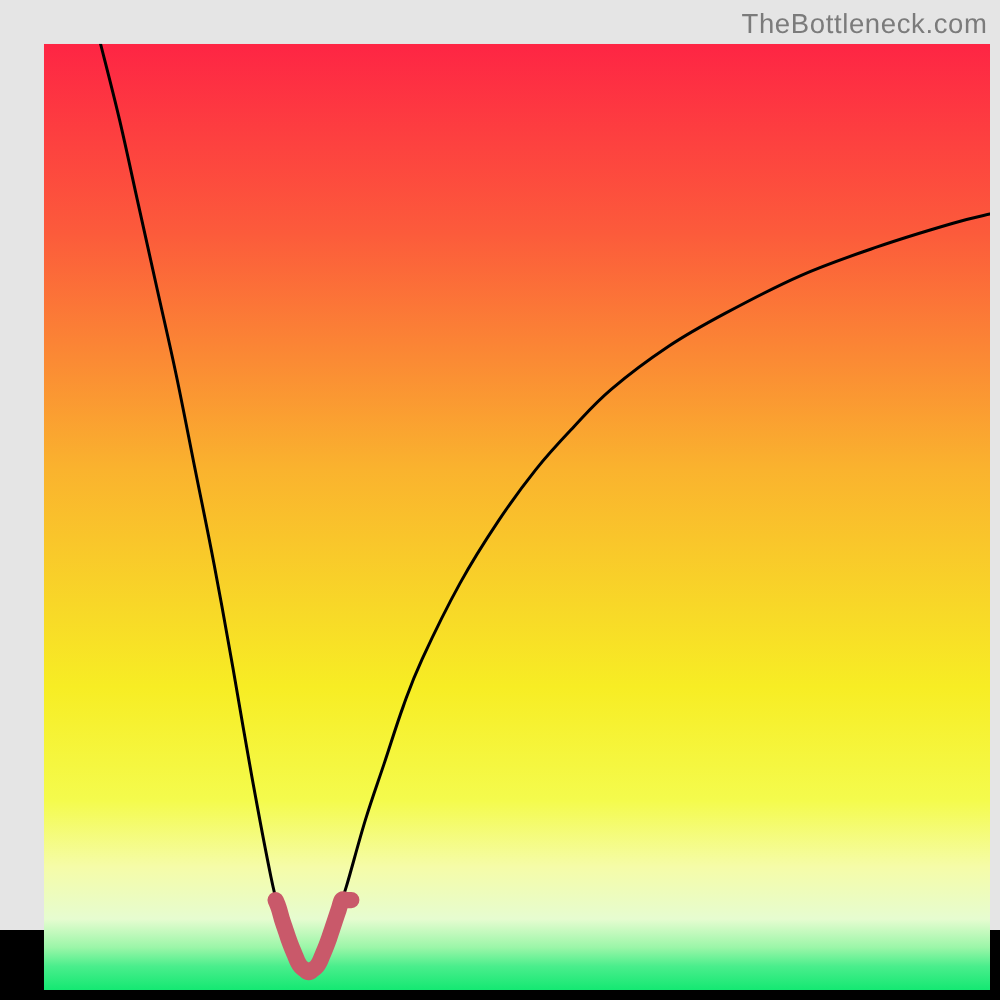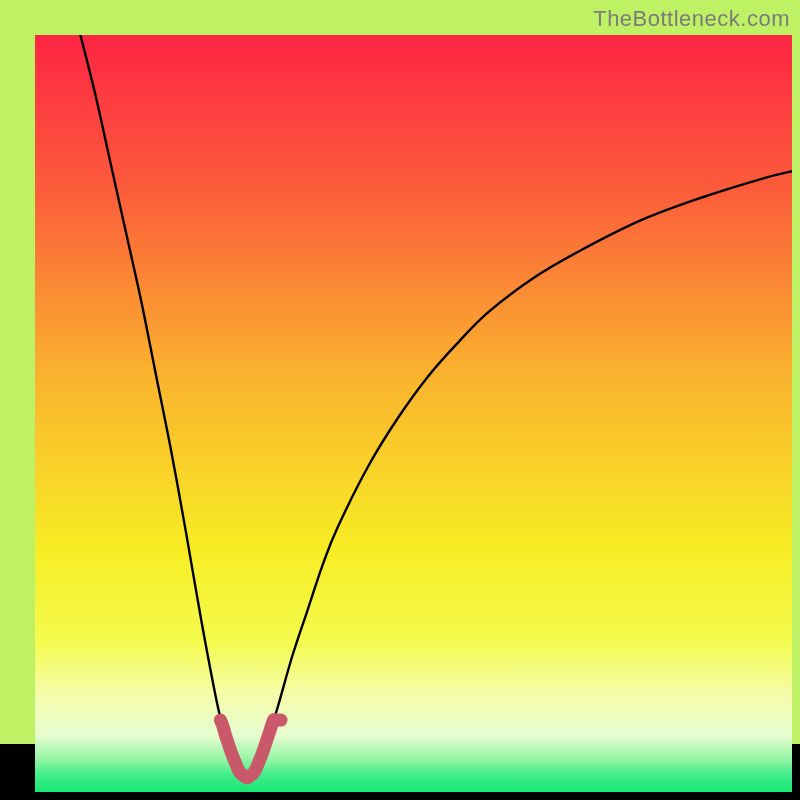--- a/index.html
+++ b/index.html
@@ -7,21 +7,21 @@
     padding: 0;
     width: 800px;
     height: 800px;
     background: #000000;
     overflow: hidden;
   }
   .outer {
     position: relative;
     width: 800px;
     height: 744px;
-    background: #bef264;
+    background: #e5e5e5;
     text-decoration: underline;
   }
   .watermark {
     position: absolute;
     top: 6px;
     right: 10px;
     color: #7b7b7b;
     font-family: Arial, Helvetica, sans-serif;
     font-size: 22px;
     letter-spacing: 0.5px;

